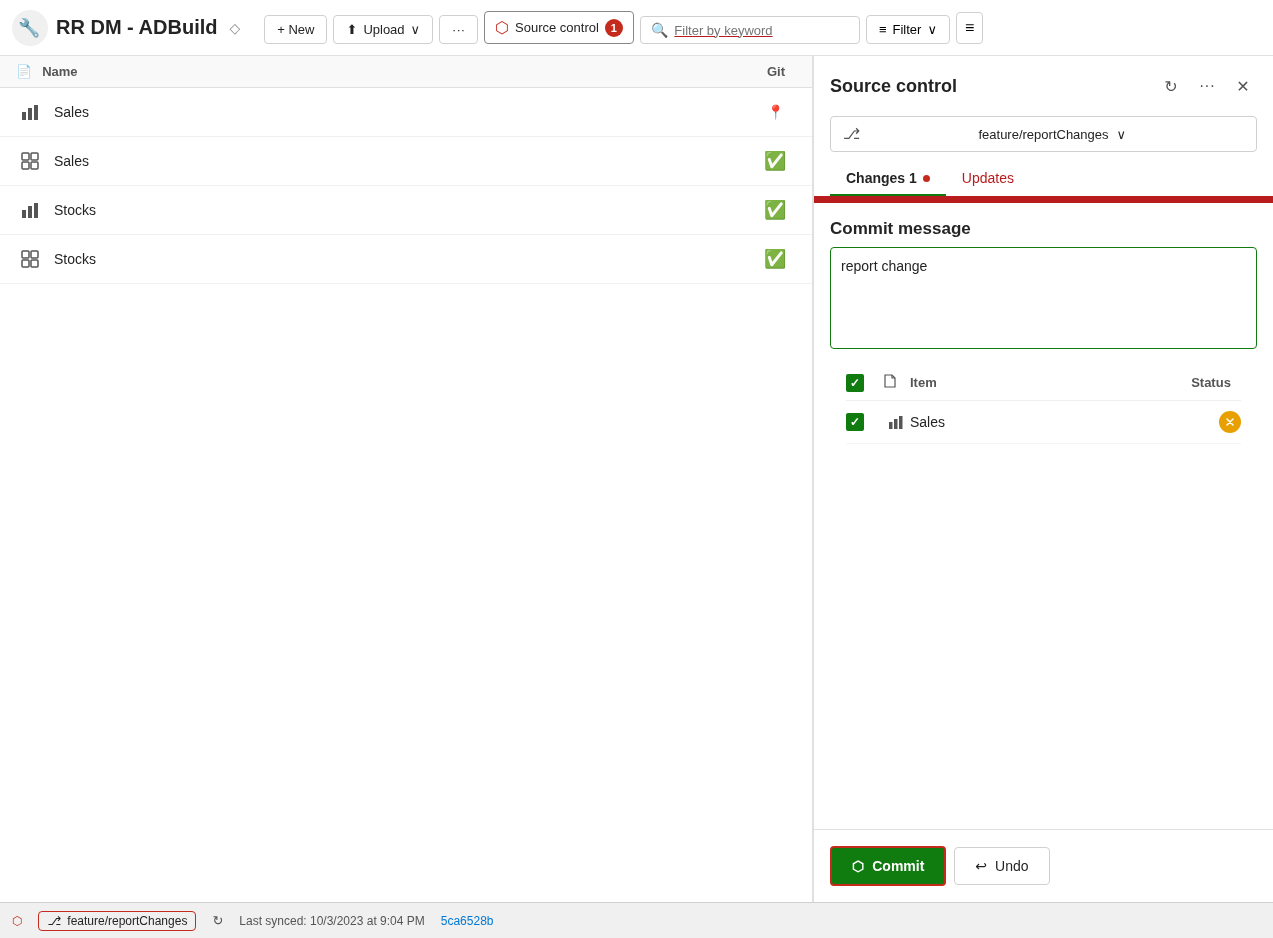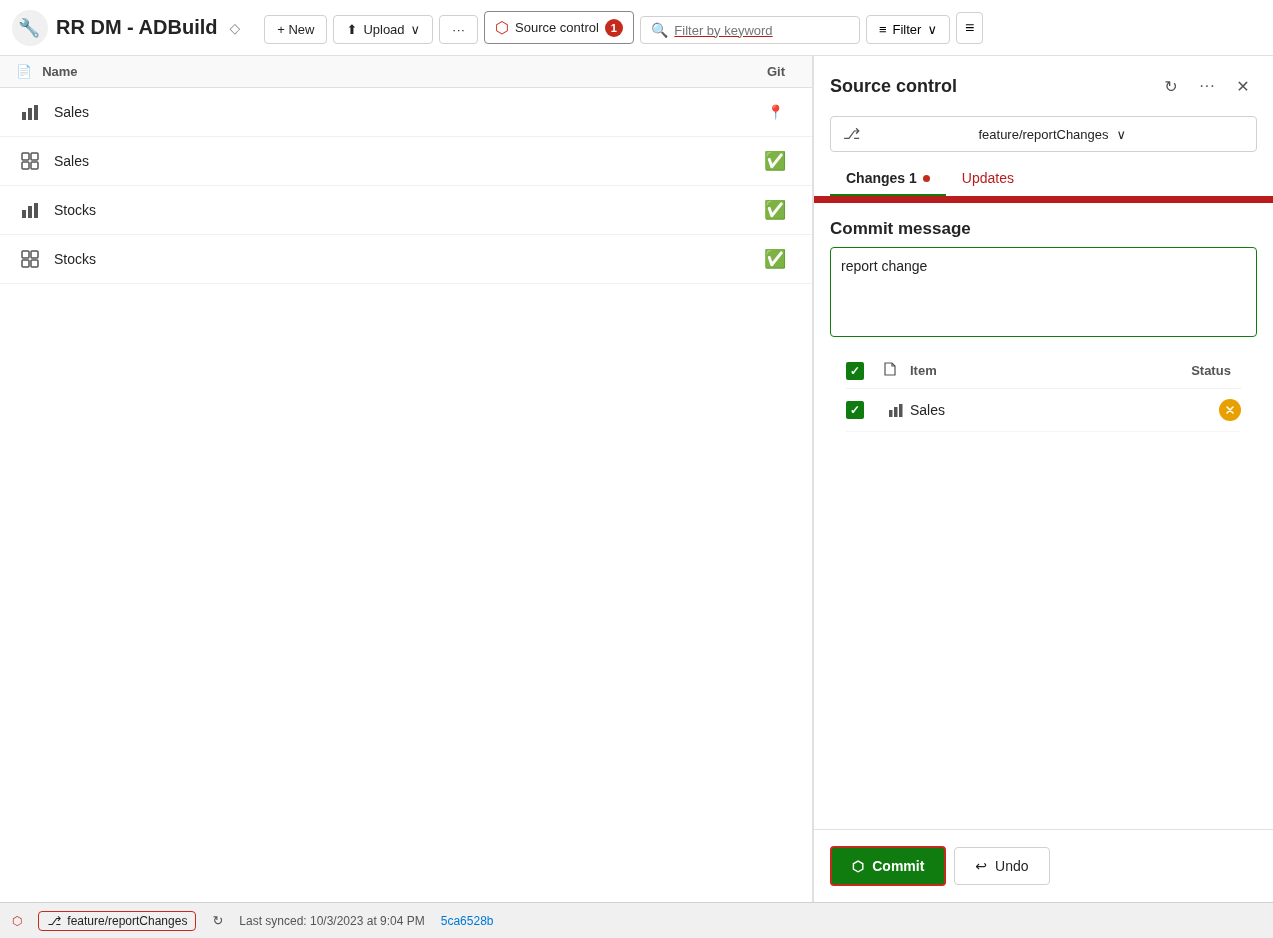--- a/index.html
+++ b/index.html
@@ -108,21 +108,21 @@
       height: 2px; background: #107c10;
     }
     .tab-dot { width: 7px; height: 7px; background: #c42b1c; border-radius: 50%; }
 
     
     .commit-section { padding: 16px; flex: 1; display: flex; flex-direction: column; }
     .commit-label { font-size: 17px; font-weight: 700; margin-bottom: 8px; }
     .commit-textarea {
       border: 1px solid #107c10; border-radius: 4px; padding: 10px;
       font-size: 14px; font-family: 'Segoe UI', sans-serif;
-      resize: none; height: 90px; outline: none; color: #242424;
+      resize: none; height: 102px; outline: none; color: #242424;
     }
 
     
     .changes-list { padding: 0 16px; margin-top: 16px; flex: 1; }
     .changes-header {
       display: flex; align-items: center; padding: 8px 0;
       border-bottom: 1px solid #f0f0f0; font-size: 13px; font-weight: 600; color: #555;
     }
     .changes-header .col-check { width: 36px; }
     .changes-header .col-icon { width: 28px; }

